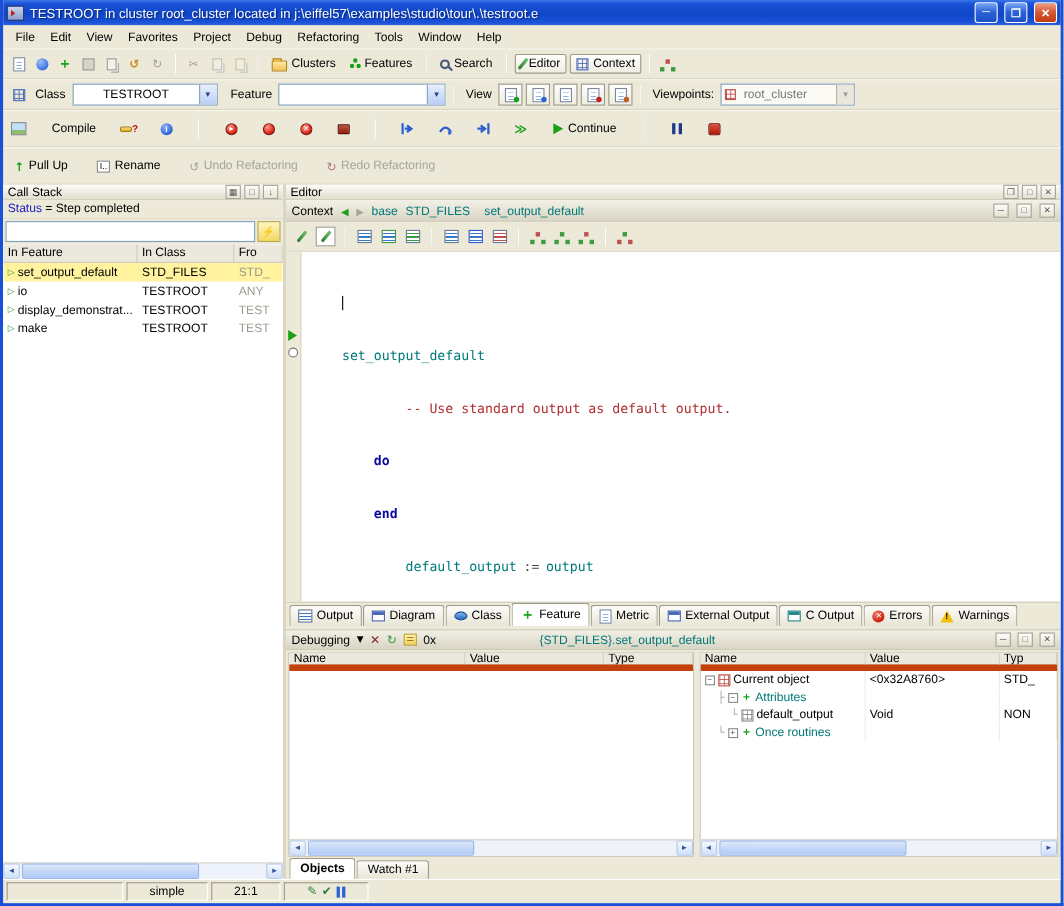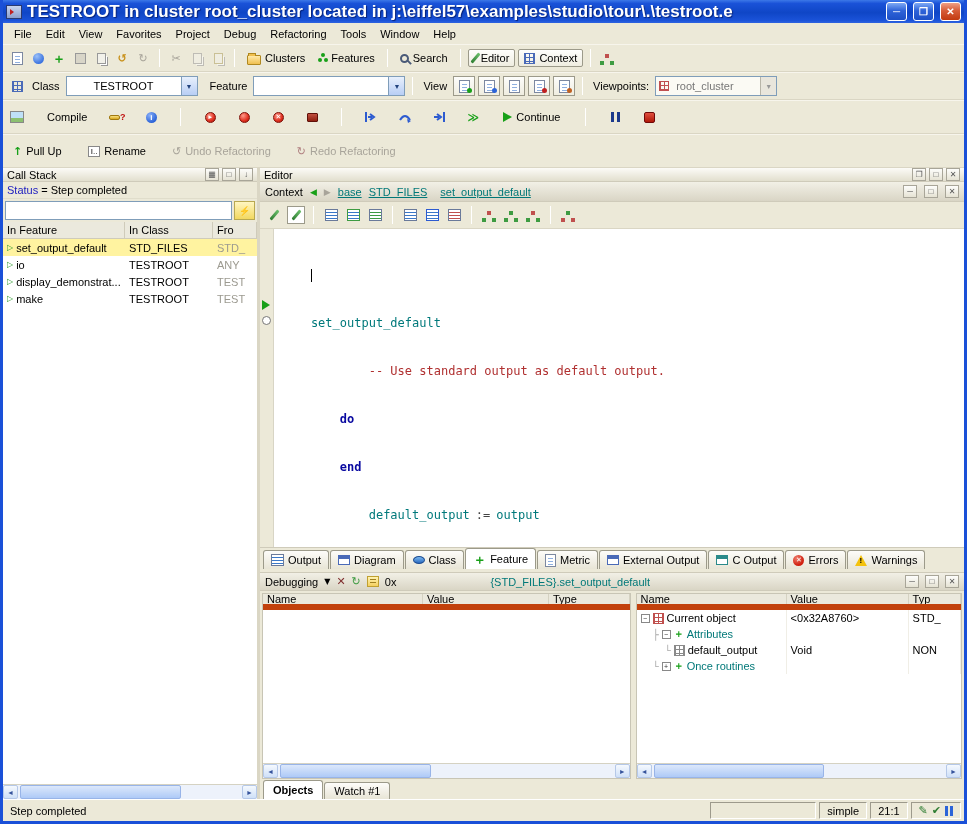--- a/index.html
+++ b/index.html
@@ -6,21 +6,21 @@
   html,body { width:967px; height:824px; overflow:hidden; }
   body { font-family:"Liberation Sans",sans-serif; font-size:11px; color:#000; background:#ECE9D8; }
   .window { width:967px; height:824px; display:flex; flex-direction:column; border:3px solid #1A50D8; border-top:none; background:#ECE9D8; }
 
   
   .titlebar { height:23px; flex:none; display:flex; align-items:center; gap:5px; padding:0 3px;
     background:linear-gradient(180deg,#3C78E8 0%,#1A52D8 15%,#0F46C6 55%,#1A52D8 88%,#2E63E0 100%); color:#fff; }
   .app-icon { width:16px; height:14px; border:1px solid #2A3A70; background:linear-gradient(#C8D4EE,#8CA0CC); position:relative; flex:none; }
   .app-icon::after { content:""; position:absolute; left:3px; top:3px; width:0; height:0;
     border-left:4px solid #C02020; border-top:3px solid transparent; border-bottom:3px solid transparent; }
-  .t-title { flex:1; font-size:17px; font-weight:bold; white-space:nowrap; overflow:hidden; text-shadow:1px 1px 1px #06227A; }
+  .t-title { flex:1; font-size:12px; font-weight:normal; white-space:nowrap; overflow:hidden; text-shadow:1px 1px 1px #06227A; }
   .winbtn { width:21px; height:19px; border:1px solid #fff; border-radius:3px; display:flex; align-items:center; justify-content:center;
     color:#fff; font-size:10px; font-weight:bold; background:linear-gradient(180deg,#7DA9F5,#2E63D8 45%,#1C4FC6); margin-left:1px; flex:none; }
   .winbtn.close { background:linear-gradient(180deg,#F0A086,#D75C38 45%,#C23A10); }
 
   
   .menubar { height:21px; flex:none; display:flex; align-items:center; padding-left:4px; background:#ECE9D8; }
   .menu-item { padding:2px 7px; white-space:nowrap; }
   .tbrow { flex:none; display:flex; align-items:center; gap:3px; padding:0 5px; background:#ECE9D8; border-top:1px solid #F7F5EC; border-bottom:1px solid #DAD6C4; }
   .tb1,.tb2 { height:28px; } .tb3,.tb4 { height:34px;gap:16px; }
   .tsep { width:1px; height:18px; background:#C8C5B2; border-right:1px solid #fff; margin:0 4px; flex:none; }
@@ -99,21 +99,21 @@
   .cs-row.current { background:#FFF3A0; }
   .cs-row .c { padding:0 4px; display:flex; align-items:center; gap:3px; white-space:nowrap; overflow:hidden; }
   .rowArrow { color:#2E9B2E; font-size:8px; }
   .dim { color:#9C9A90; }
 
   .right-panel { flex:1; display:flex; flex-direction:column; min-width:0; min-height:0; }
 
   
   .editor-panel { height:401px; flex:none; display:flex; flex-direction:column; background:#fff; min-width:0; }
   .context-bar { height:20px; flex:none; background:linear-gradient(#F2F0E6,#D9D5C5); border-bottom:1px solid #CFCBBA; display:flex; align-items:center; gap:7px; padding:0 5px; }
-  .crumb { color:#007878; white-space:nowrap;text-decoration:underline; }
+  .crumb { color:#007878; white-space:nowrap; }
   .navArrow { font-size:9px; }
   .ed-toolbar { height:27px; flex:none; background:#ECE9D8; border-bottom:1px solid #DAD6C4; display:flex; align-items:center; gap:4px; padding:0 5px; }
   .flat-line { height:16px; flex:none; background:#fff; padding:1px 5px; white-space:nowrap; overflow:hidden; }
   .code-wrap { flex:1; display:flex; min-height:0; background:#fff; }
   .gutter { width:14px; flex:none; background:#ECE9D8; border-right:1px solid #D8D5C5; position:relative; }
   .gmark-play { position:absolute; left:2px; top:71px; width:0; height:0; border-left:8px solid #18A018; border-top:5px solid transparent; border-bottom:5px solid transparent; }
   .gmark-circle { position:absolute; left:2px; top:87px; width:9px; height:9px; border:1px solid #777; border-radius:50%; background:#fff; }
   .code { flex:1; font-family:"DejaVu Sans Mono","Liberation Mono",monospace; font-size:12px; line-height:16px; padding:6px 0 0 8px; white-space:pre; overflow:hidden; }
   .code-line { height:16px; }
   .p4 { padding-left:4ch; } .p8 { padding-left:8ch; } .p12 { padding-left:12ch; }
@@ -149,21 +149,21 @@
   .sb-track { flex:1; position:relative; }
   .sb-thumb { position:absolute; top:0; height:14px; background:linear-gradient(#DCE8FB,#AECAF7); border:1px solid #98B4E8; border-radius:2px; }
 
   .debug-tabs { height:20px; flex:none; display:flex; align-items:flex-end; padding-left:3px; gap:1px; background:#ECE9D8; }
   .debug-tabs .tab { height:17px; padding:0 9px; }
   .debug-tabs .tab.active { height:19px; background:#fff; font-weight:bold; }
 
   
   .statusbar { height:22px; flex:none; background:#ECE9D8; border-top:1px solid #fff; display:flex; align-items:center; gap:3px; padding:2px 3px; }
   .sb-msg { flex:1; padding:0 4px; white-space:nowrap; }
-  .sb-box { height:17px; border:1px solid; border-color:#9D9A8C #FFF #FFF #9D9A8C; display:flex; align-items:center; justify-content:center; padding:0 7px; gap:4px; white-space:nowrap; }
+  .sb-box { height:17px; border:1px solid; border-color:#9D9A8C #FFF #FFF #9D9A8C; display:flex; align-items:center; justify-content:center; padding:0 20px; gap:4px; white-space:nowrap; }
   .sb-progress { width:106px; }
   .barsIcon { width:8px; height:10px; border-left:3px solid #2C64D8; border-right:3px solid #2C64D8; }
   .greenGlyph { color:#2E7D32; font-size:11px; }
 </style>
 </head>
 <body>
 
 <div class="window">
 
   <div class="titlebar">
@@ -654,21 +654,20 @@
           <span class="tab">
               <span>Watch #1</span>
             </span>
         </div>
       </div>
 
     </div>
   </div>
 
   <div class="statusbar">
-    <span class="sb-msg">Step completed</span>
     <span class="sb-box sb-progress"></span>
     <span class="sb-box">simple</span>
     <span class="sb-box">21:1</span>
     <span class="sb-box">
       <span class="greenGlyph">✎</span>
       <span class="greenGlyph">✔</span>
       <span class="barsIcon"></span>
     </span>
   </div>
 

